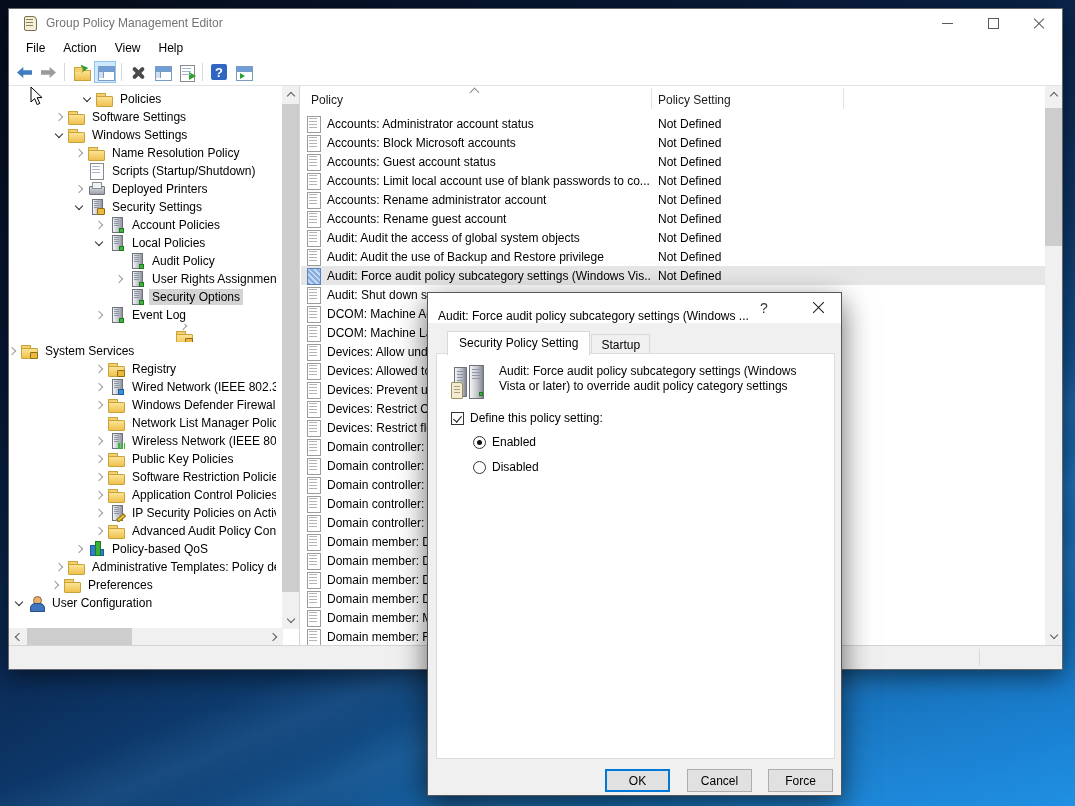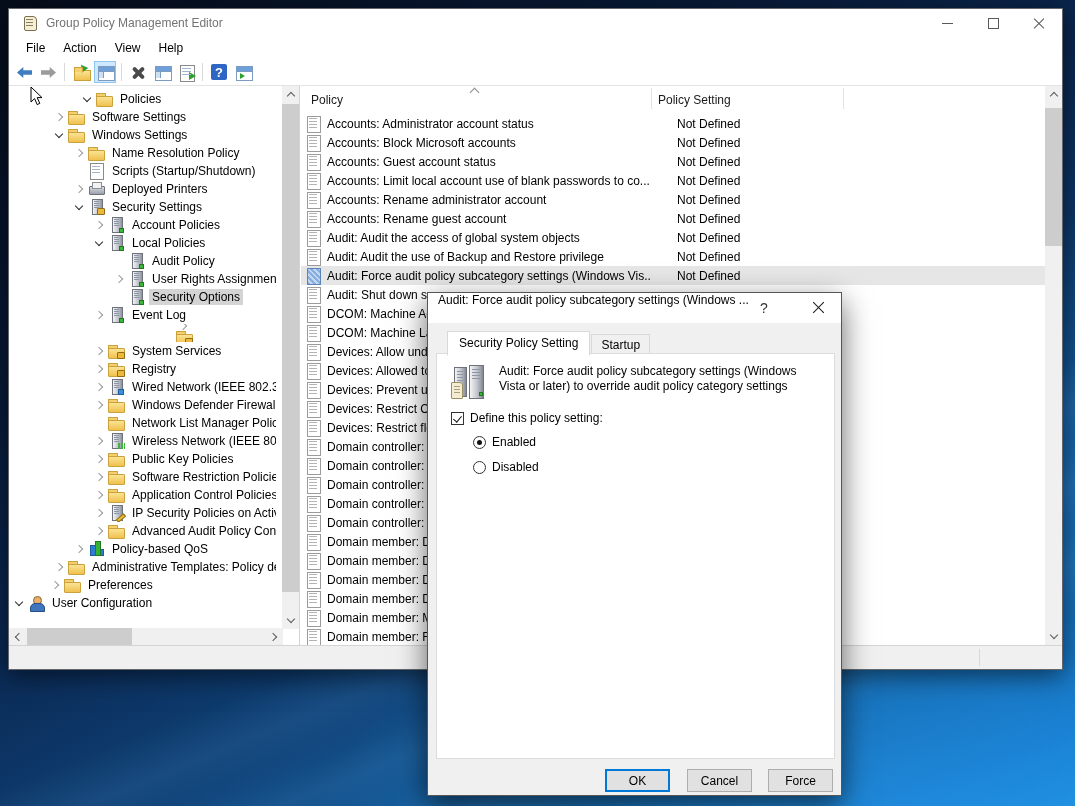--- a/index.html
+++ b/index.html
@@ -132,30 +132,30 @@
   #list-rows { position:absolute; left:0; top:28px; right:17px; }
   .list-row { height:19px; display:flex; align-items:center; position:relative; }
   .list-row.sel { background:#e6e6e6; }
   .ico-policy { width:15px; height:16px; position:relative; flex:none; margin-left:5px; }
   .ico-policy::before { content:""; position:absolute; left:1px; top:0; width:12px; height:15px; background:#fff; border:1px solid #9b9b9b; }
   .ico-policy::after { content:""; position:absolute; left:3px; top:2px; width:8px; height:10px;
     background:repeating-linear-gradient(#b3b3b3 0 1px, transparent 1px 3px); }
   .list-row.sel .ico-policy::before { background:repeating-linear-gradient(45deg,#86aede 0 2px,#c3d7f0 2px 4px); border-color:#5b83b8; }
   .list-row.sel .ico-policy::after { background:none; }
   .cell-policy { margin-left:6px; width:325px; white-space:nowrap; overflow:hidden; }
-  .cell-setting { position:absolute; left:357px; white-space:nowrap;margin-left:19px; }
+  .cell-setting { position:absolute; left:357px; white-space:nowrap; }
   #list-vscroll { right:0; top:0; height:100%; }
 
   #statusbar { position:absolute; left:0; bottom:0; right:0; height:24px; background:#f0f0f0; border-top:1px solid #d4d4d4; }
   #statusbar .div { position:absolute; left:970px; top:3px; bottom:3px; width:1px; background:#d9d9d9; }
 
   
   #dlg { position:absolute; left:427px; top:292px; width:415px; height:504px; background:#f0f0f0;
     border:1px solid #565656; box-shadow:0 10px 28px rgba(0,0,0,.6); }
-  #dlg-titlebar { position:absolute; left:0; top:0; right:0; height:30px; background:#fff; display:flex; align-items:flex-start; }
+  #dlg-titlebar { position:absolute; left:0; top:0; right:0; height:30px; background:#fff; display:flex; align-items:flex-end; }
   #dlg-title { margin-left:10px; font-size:12px; }
   #dlg-help { position:absolute; right:58px; top:0; width:38px; height:30px; display:flex; align-items:center; justify-content:center; font-size:14px; color:#333; }
   #dlg-close { position:absolute; right:0; top:0; width:45px; height:30px; }
   #dlg-close::before,#dlg-close::after { content:""; position:absolute; left:15px; top:14px; width:15px; height:1px; background:#1a1a1a; }
   #dlg-close::before { transform:rotate(45deg);} #dlg-close::after { transform:rotate(-45deg);}
   #dlg-tabs { position:absolute; left:19px; top:38px; display:flex; align-items:flex-end; }
   .tab { border:1px solid #d9d9d9; background:#f0f0f0; padding:3px 9px 3px; font-size:12px; position:relative; }
   .tab.active { background:#fff; border-bottom-color:#fff; padding:4px 11px 5px; z-index:3; }
   .tab:not(.active) { margin-left:1px; height:22px; margin-bottom:0px; z-index:1; }
   #dlg-page { position:absolute; left:8px; top:60px; width:399px; height:406px; background:#fff; border:1px solid #dcdcdc; z-index:2; }
@@ -319,21 +319,21 @@
             </span>
             <span class="tree-label">Event Log</span>
           </div>
           <div class="tree-row" style="padding-left: 87px; flex-direction: column;">
             <span class="chev"></span>
             <span class="ico ico-folder">
               <span class="badge badge-lock"></span>
             </span>
             <span class="tree-label">Restricted Groups</span>
           </div>
-          <div class="tree-row" style="padding-left: 87px;">
+          <div class="tree-row" style="">
             <span class="chev"></span>
             <span class="ico ico-folder">
               <span class="badge badge-lock"></span>
             </span>
             <span class="tree-label">System Services</span>
           </div>
           <div class="tree-row" style="padding-left: 87px;">
             <span class="chev"></span>
             <span class="ico ico-folder">
               <span class="badge badge-lock"></span>

